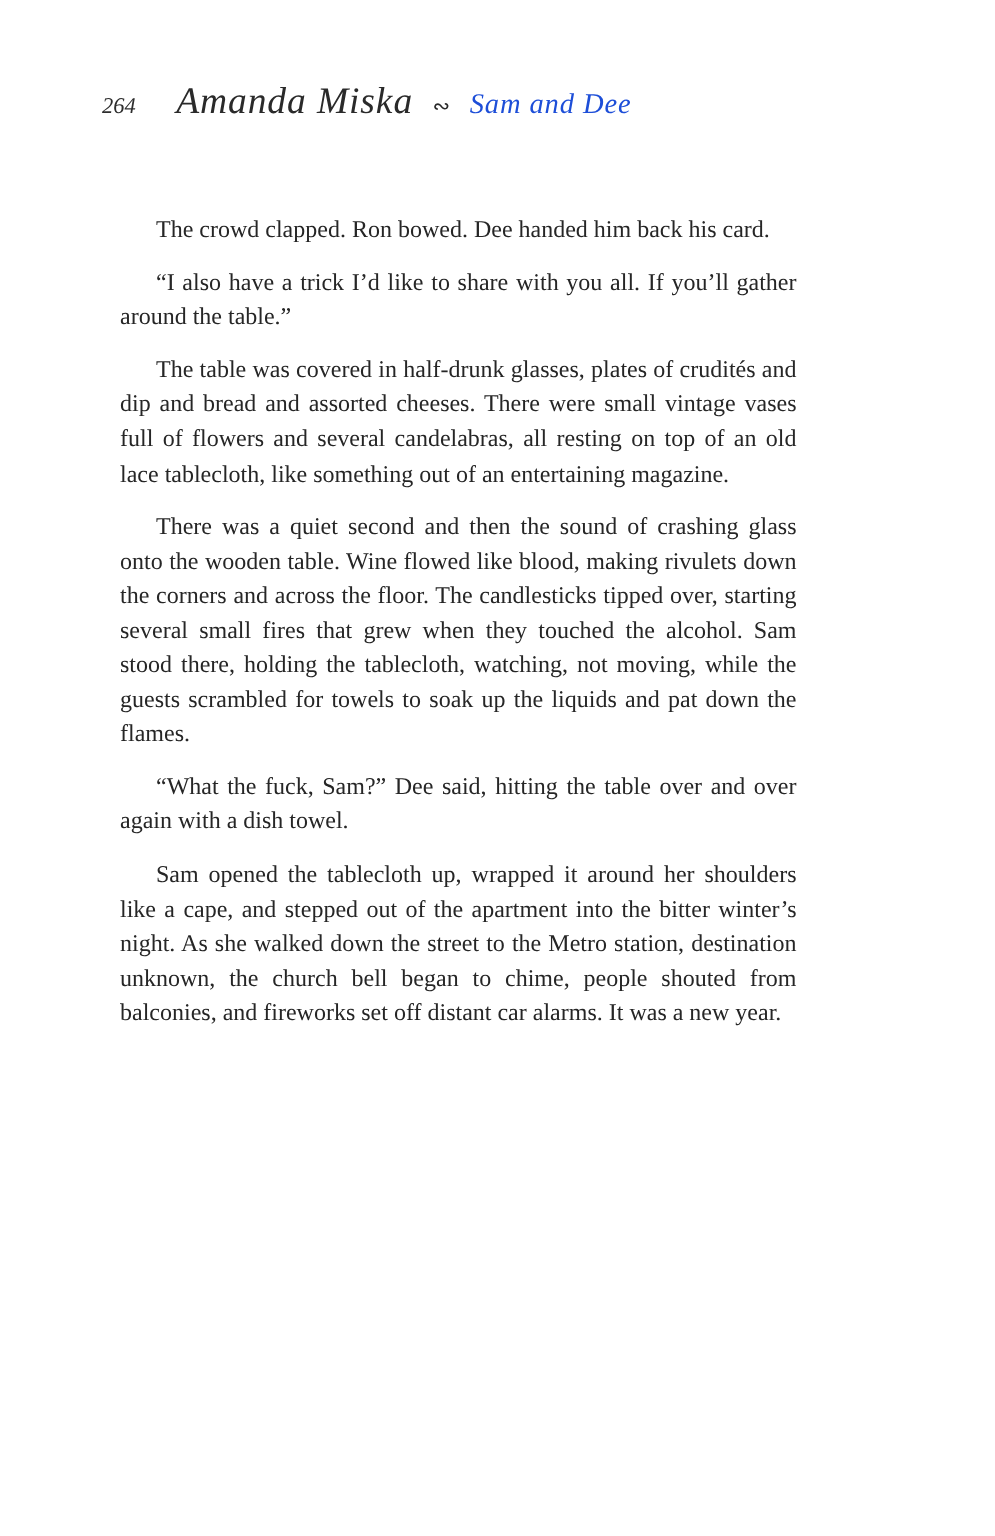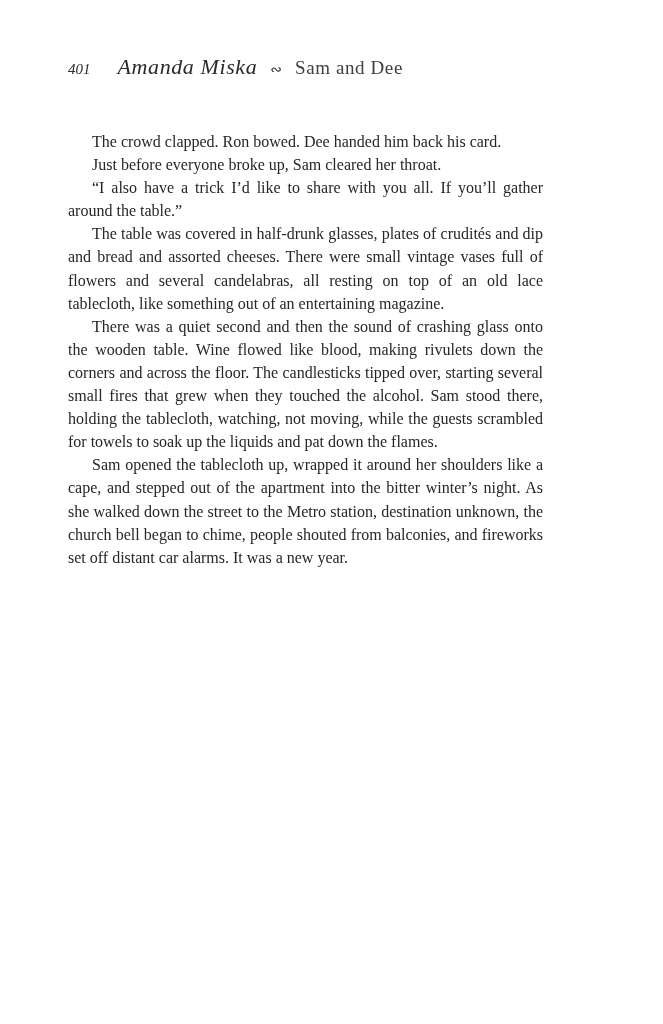--- a/index.html
+++ b/index.html
@@ -23,64 +23,65 @@
     align-items: baseline;
     white-space: nowrap;
   }
   .page-number {
     font-style: italic;
     font-size: 15px;
     color: #2e2e2e;
   }
   .running-author {
     font-style: italic;
-    font-size: 22px;
+    font-size: 25px;
     margin-left: 27px;
     letter-spacing: 0.6px;
     color: #2a2a2a;
   }
   .ornament {
     font-family: "DejaVu Serif", serif;
     font-size: 14px;
     margin: 0 13px;
     color: #2a2a2a;
   }
   .running-title {
+    font-style: italic;
     font-size: 19px;
     letter-spacing: 0.6px;
-    color: #404040;
+    color: #1d4ed8;
   }
   .story-text {
     position: absolute;
     top: 130px;
     left: 68px;
     width: 475px;
   }
   .story-text p {
-    margin: 0;
+    margin: 12px;
     font-size: 16px;
     line-height: 23.1px;
     text-align: justify;
     text-indent: 24px;
     color: #262626;
   }
   .story-text p em {
     font-style: italic;
   }
 </style>
 </head>
 <body>
 
 <header class="page-header">
-  <span class="page-number">401</span>
+  <span class="page-number">264</span>
   <span class="running-author">Amanda Miska</span>
   <span class="ornament">∾</span>
   <span class="running-title">Sam and Dee</span>
 </header>
 
 <main class="story-text">
     <p><span>The crowd clapped. Ron bowed. Dee handed him back his card.</span></p>
-    <p><span>Just before everyone broke up, Sam cleared her throat.</span></p>
     <p><span>“I also have a trick I’d like to share with you all. If you’ll gather around the table.”</span></p>
     <p><span>The table was covered in half-drunk glasses, plates of crudités and dip and bread and assorted cheeses. There were small vintage vases full of flowers and several candelabras, all resting on top of an old lace tablecloth, like something out of an entertaining magazine.</span></p>
     <p><span>There was a quiet second and then the sound of crashing glass onto the wooden table. Wine flowed like blood, making rivulets down the corners and across the floor. The candlesticks tipped over, starting several small fires that grew when they touched the alcohol. Sam stood there, holding the tablecloth, watching, not moving, while the guests scrambled for towels to soak up the liquids and pat down the flames.</span></p>
+    <p><span>“What the fuck, Sam?” Dee said, hitting the table over and over again with a dish towel.</span></p>
     <p><span>Sam opened the tablecloth up, wrapped it around her shoulders like a cape, and stepped out of the apartment into the bitter winter’s night. As she walked down the street to the Metro station, destination unknown, the church bell began to chime, people shouted from balconies, and fireworks set off distant car alarms. It was a new year.</span></p>
   </main>
 
 </body></html>

